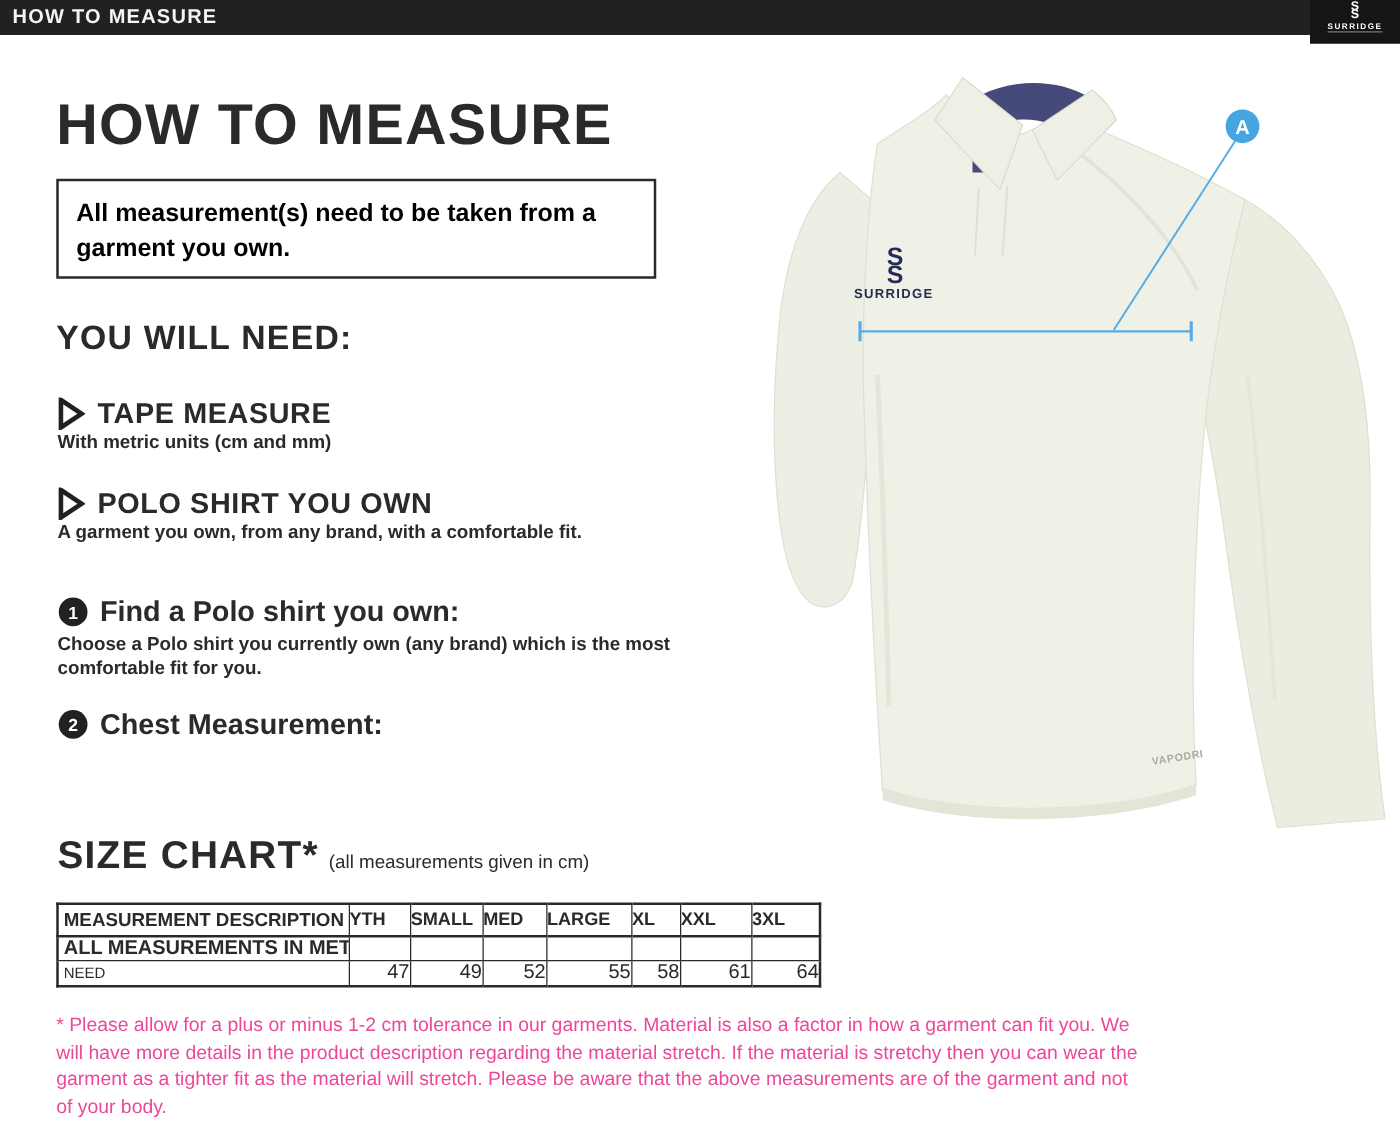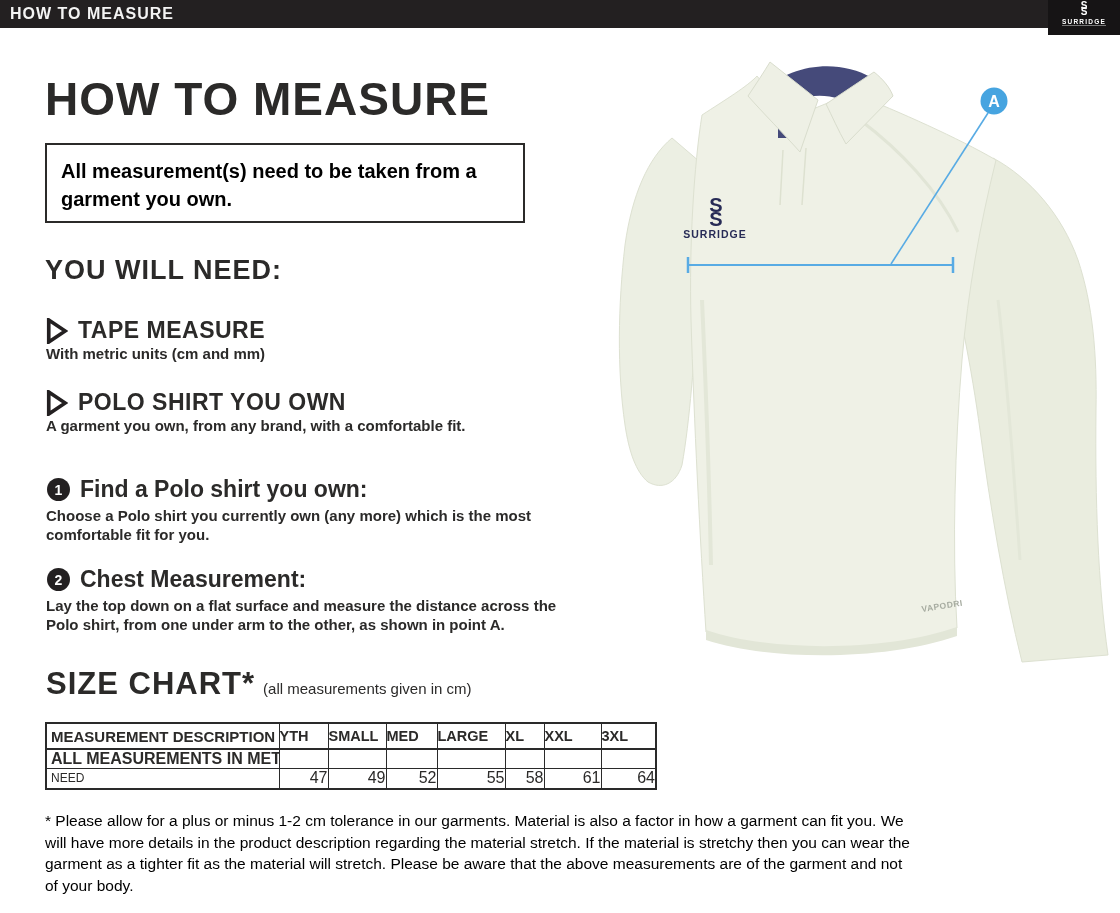--- a/index.html
+++ b/index.html
@@ -57,21 +57,21 @@
   table.size tr.metric td { height:18px; }
   table.size tr.metric td:first-child { text-align:left; padding-left:4px;
     font-size:16px; font-weight:700; }
   table.size tr.chest td:first-child { text-align:left; padding-left:4px;
     font-size:12px; font-weight:400; }
   table.size th:first-child, table.size td:first-child { border-left-width:2px; }
   table.size th:last-child, table.size td:last-child { border-right-width:2px; }
   table.size tr.chest td { border-bottom-width:2px; }
 
   .disclaimer { position:absolute; left:45px; top:810px; width:868px;
-    font-size:15.5px; font-weight:400; line-height:21.5px; color:#000000; }
+    font-size:15.5px; font-weight:400; line-height:21.5px; color:#ec4899; }
 
   .shirt-wrap { position:absolute; left:615px; top:38px; width:505px; height:650px; }
 </style>
 </head>
 <body>
 
 <div class="page">
 
   <div class="topbar">
     <span class="topbar-title">HOW TO MEASURE</span>
@@ -101,27 +101,26 @@
       <polygon points="3,2 21,14 3,26" fill="#ffffff" stroke="#232021" stroke-width="4"></polygon>
     </svg>
     <span class="need-item-title">POLO SHIRT YOU OWN</span>
   </div>
   <div class="need-sub" style="top:417px">A garment you own, from any brand, with a comfortable fit.</div>
 
   <div class="step-row" style="top:476px">
     <span class="step-circle">1</span>
     <span class="step-title">Find a Polo shirt you own:</span>
   </div>
-  <div class="step-body" style="top:506px">Choose a Polo shirt you currently own (any more) which is the most comfortable fit for you.</div>
+  <div class="step-body" style="top:506px">Choose a Polo shirt you currently own (any brand) which is the most comfortable fit for you.</div>
 
   <div class="step-row" style="top:566px">
     <span class="step-circle">2</span>
     <span class="step-title">Chest Measurement:</span>
   </div>
-  <div class="step-body" style="top:596px">Lay the top down on a flat surface and measure the distance across the Polo shirt, from one under arm to the other, as shown in point A.</div>
 
   <div class="h3-row">
     <span class="h3">SIZE CHART*</span>
     <span class="h3-sub">(all measurements given in cm)</span>
   </div>
 
   <table class="size">
     <colgroup>
       <col style="width:233px">
         <col style="width:49px">

